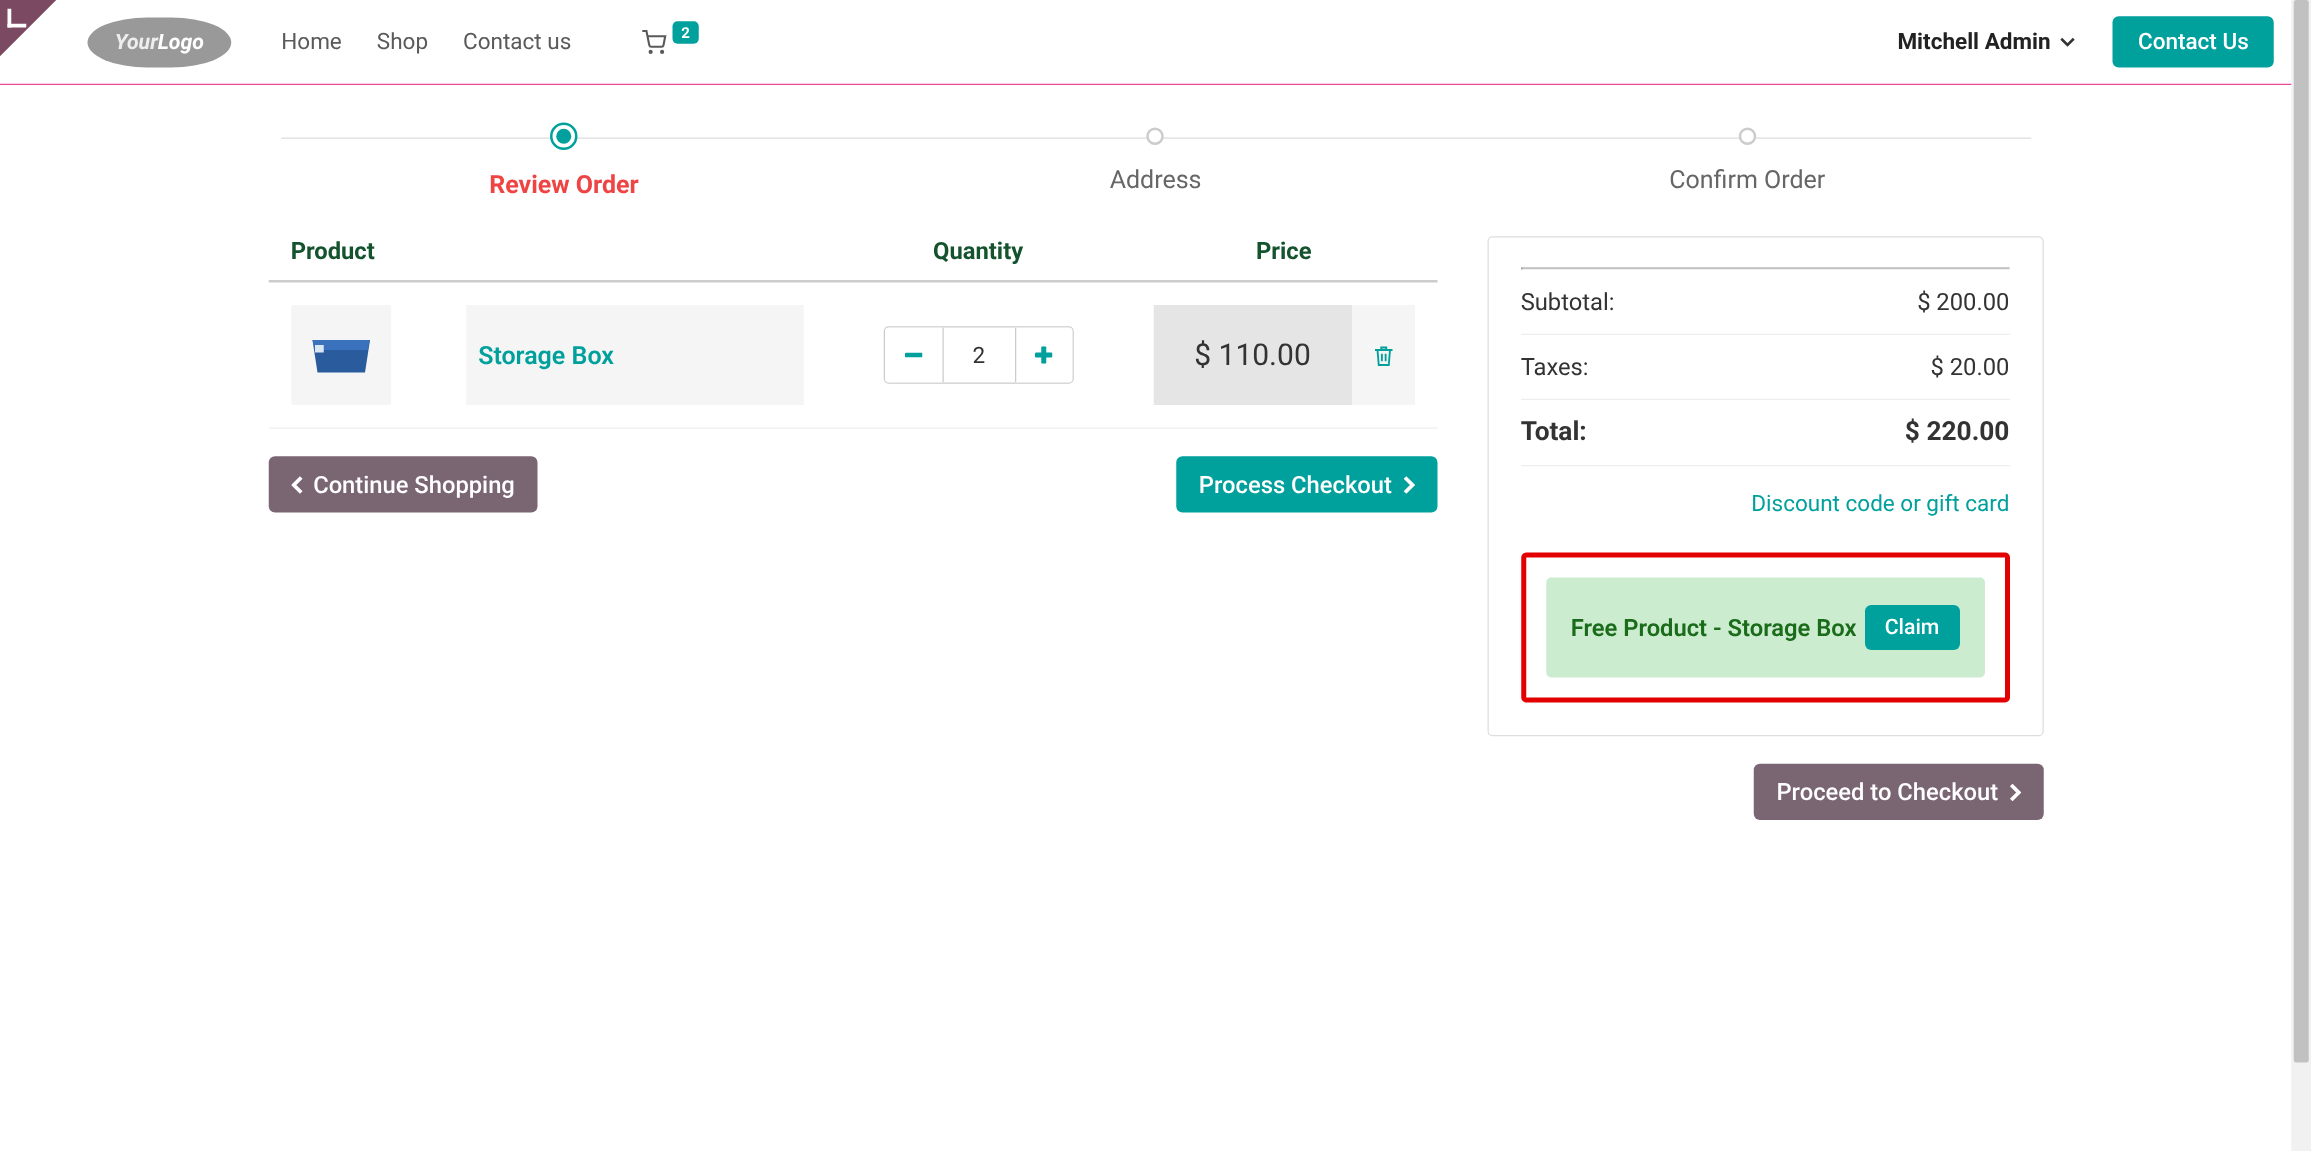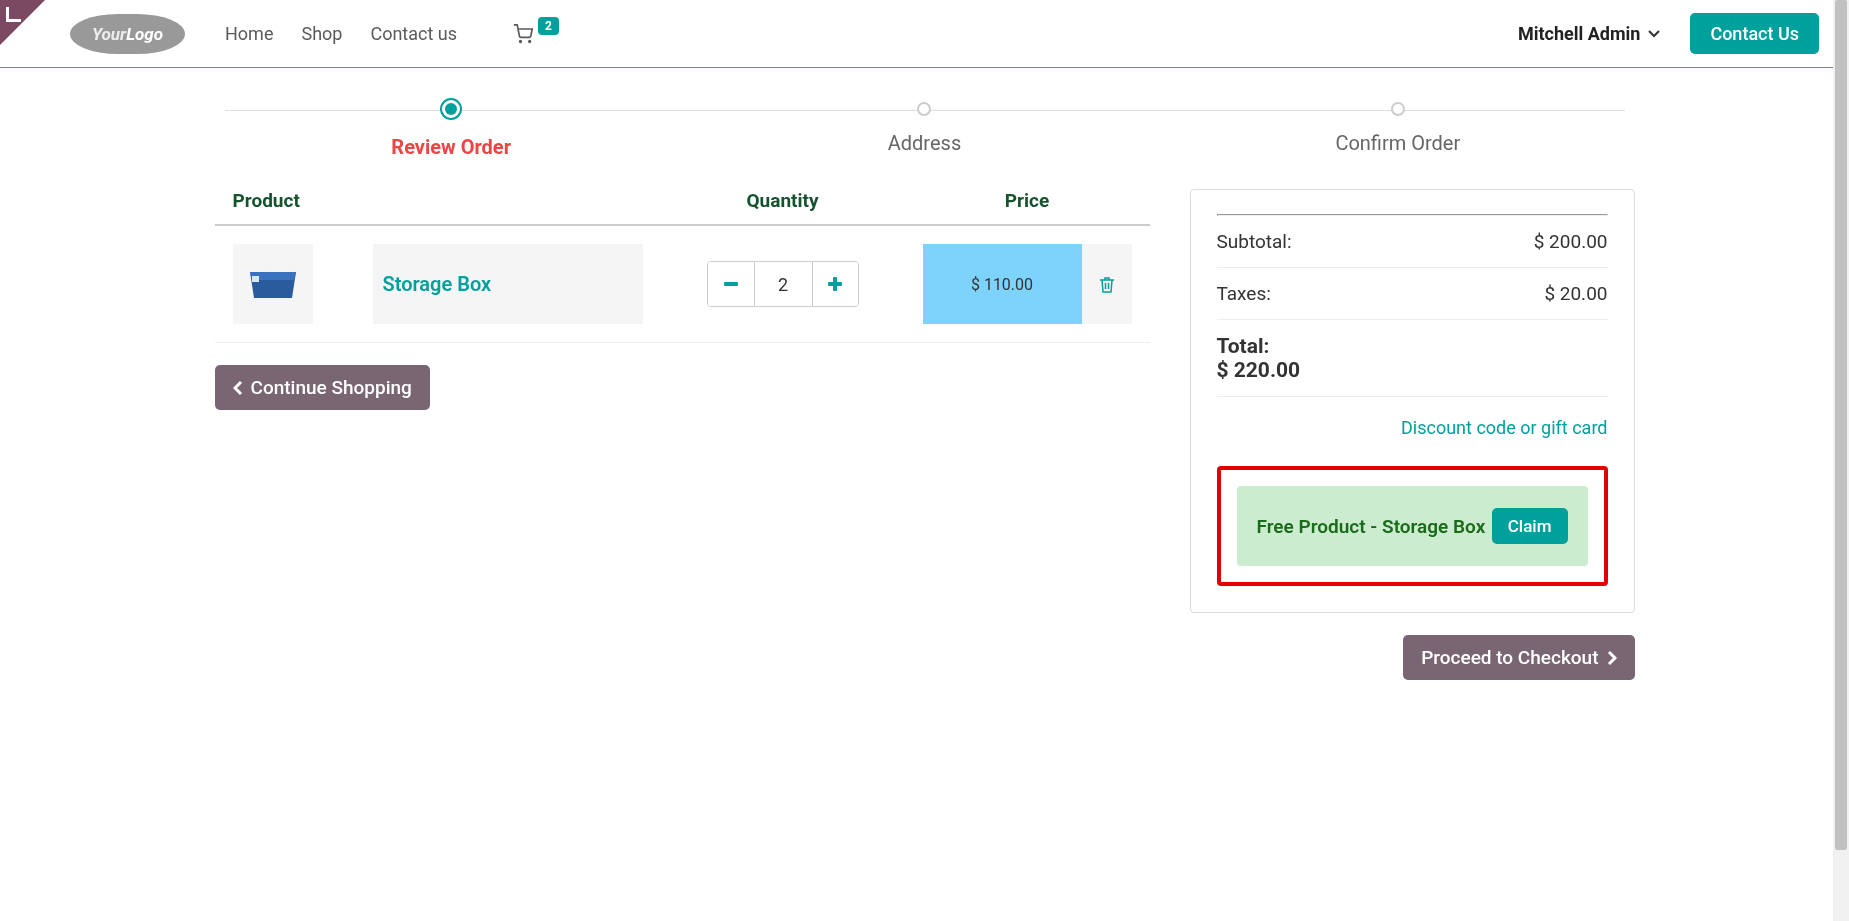--- a/index.html
+++ b/index.html
@@ -130,21 +130,21 @@
 .cr-name { flex: 0 0 270px; background: #f5f5f5; height: 80px; display:flex; align-items:center; padding-left:10px;}
 .cr-name a { color: #00a09d; font-size: 20px; font-weight: 600; text-decoration: none; cursor: pointer; }
 .cr-qty { flex: 0 0 280px; display: flex; justify-content: center; }
 .qty-group { display: flex; border: 1px solid #ccc; border-radius: 4px; overflow: hidden; height: 46px; }
 .qty-btn {
   width: 46px; display: flex; align-items: center; justify-content: center;
   color: #00a09d; font-size: 20px; font-weight: bold; cursor: pointer; background: #fff;
 }
 .qty-btn + .qty-input, .qty-input + .qty-btn { border-left: 1px solid #ccc; }
 .qty-input { width: 58px; text-align: center; font-size: 18px; color: #333; display:flex;align-items:center;justify-content:center;}
-.cr-price { flex: 1; text-align: center; font-size: 16px; color: #333; background:#7dd3fc; height:80px; display:flex;align-items:center;justify-content:center;}
+.cr-price { flex: 1; text-align: center; font-size: 24px; color: #333; background:#e5e5e5; height:80px; display:flex;align-items:center;justify-content:center;}
 .cr-del { width: 50px; text-align: center; background:#f5f5f5; height:80px; display:flex;align-items:center;justify-content:center;}
 .trash-icon { color: #00a09d; cursor: pointer; }
 
 .btn-row { display: flex; justify-content: space-between; margin-top: 22px; }
 .btn {
   padding: 11px 18px; border-radius: 5px; font-size: 19px; font-weight: 500;
   cursor: pointer; display: inline-flex; align-items: center; gap: 8px;
 }
 .btn-grey { background: #7a6573; color: #fff; }
 .btn-teal { background: #00a09d; color: #fff; }
@@ -153,21 +153,21 @@
 .card {
   border: 1px solid #ddd; border-radius: 4px; padding: 24px 26px 26px;
 }
 .card h2 { font-size: 29px; font-weight: bold; color: #222; margin-bottom: 18px; }
 .card h2 + hr { border: none; border-top: 1px solid #bbb; margin-bottom: 24px; }
 .sum-row {
   display: flex; justify-content: space-between;
   padding: 14px 0; border-bottom: 1px solid #eee; font-size: 19px; color: #333;
 }
 .sum-row:last-of-type { border-bottom: none; }
-.sum-total { font-weight: bold; font-size: 21px; flex-direction: column; }
+.sum-total { font-weight: bold; font-size: 21px; }
 .discount-link {
   text-align: right; margin-top: 20px;
 }
 .discount-link a { color: #00a09d; font-size: 18px; cursor: pointer; }
 .highlight-box {
   border: 4px solid #e30000; border-radius: 4px;
   margin-top: 28px; padding: 16px;
 }
 .reward {
   background: #cceccf; border-radius: 4px; padding: 22px 20px;
@@ -273,20 +273,26 @@
         </div>
       </div>
 
       <div class="btn-row">
         <div class="btn btn-grey">
           <svg width="10" height="16" viewBox="0 0 10 16">
               <path d="M8 2 L2 8 L8 14" stroke="#fff" stroke-width="3" fill="none"></path>
             </svg>
           <span>Continue Shopping</span>
         </div>
+        <div class="btn btn-teal">
+          <span>Process Checkout</span>
+          <svg width="10" height="16" viewBox="0 0 10 16">
+              <path d="M2 2 L8 8 L2 14" stroke="#fff" stroke-width="3" fill="none"></path>
+            </svg>
+        </div>
       </div>
     </div>
 
     <div class="right">
       <div class="card">
         <hr>
         <div class="sum-row">
           <span>Subtotal:</span>
           <span>$ 200.00</span>
         </div>

